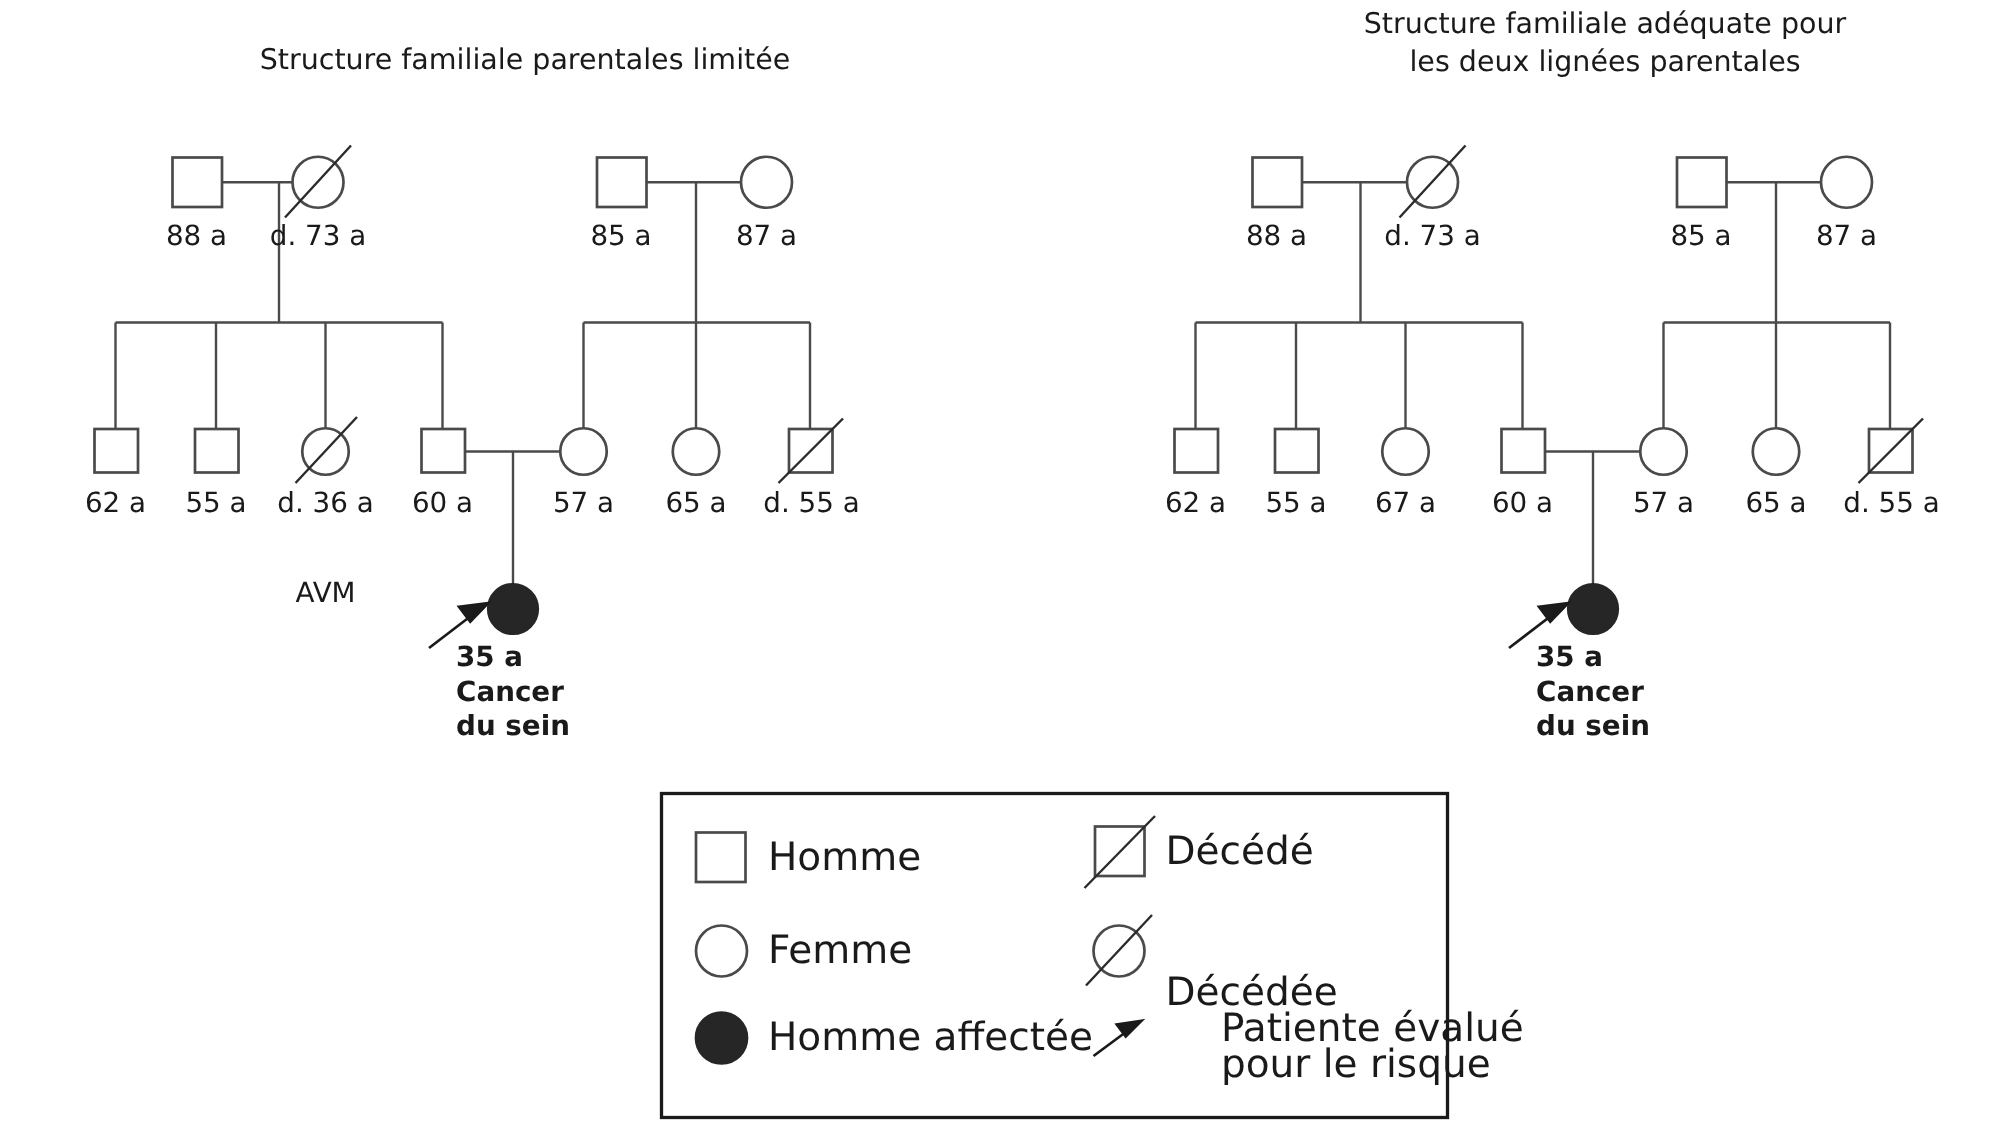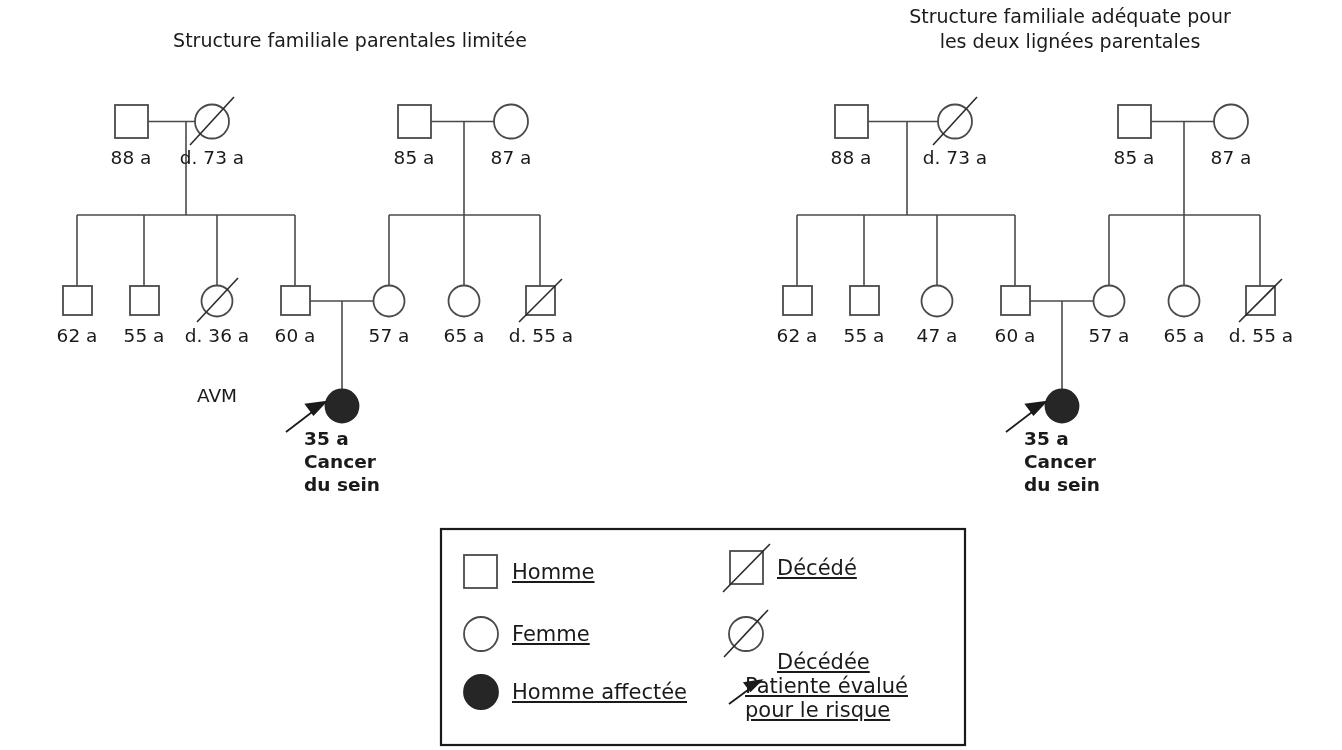--- a/index.html
+++ b/index.html
@@ -43,25 +43,24 @@
     line-height: 23px;
     color: #1a1a1a;
     text-align: left;
     white-space: nowrap;
     transform: translateX(-50%);
   }
   .lbl.multi { white-space: pre-line; font-weight: bold; }
 
   .legend-text {
     position: absolute;
-    font-size: 21px;
+    font-size: 26px;
     line-height: 24px;
     color: #1a1a1a;
     white-space: pre-line;
-    text-decoration: underline;
   }
 </style>
 </head>
 <body>
 
 <div id="root">
 
   <svg class="canvas" viewBox="0 0 1342 750">
     <defs>
       <style>
@@ -224,32 +223,32 @@
 Cancer
 du sein</div>
 
   <div class="lbl" style="left:851px;  top:146px;">88 a</div>
   <div class="lbl" style="left:955px;  top:146px;">d. 73 a</div>
   <div class="lbl" style="left:1134px; top:146px;">85 a</div>
   <div class="lbl" style="left:1231px; top:146px;">87 a</div>
 
   <div class="lbl" style="left:797px;  top:324px;">62 a</div>
   <div class="lbl" style="left:864px;  top:324px;">55 a</div>
-  <div class="lbl" style="left:937px;  top:324px;">47 a</div>
+  <div class="lbl" style="left:937px;  top:324px;">67 a</div>
   <div class="lbl" style="left:1015px; top:324px;">60 a</div>
   <div class="lbl" style="left:1109px; top:324px;">57 a</div>
   <div class="lbl" style="left:1184px; top:324px;">65 a</div>
   <div class="lbl" style="left:1261px; top:324px;">d. 55 a</div>
 
   <div class="lbl multi" style="left:1062px; top:427px;">35 a
 Cancer
 du sein</div>
 
   <div class="legend-text" style="left:512px; top:560px;">Homme</div>
   <div class="legend-text" style="left:512px; top:622px;">Femme</div>
   <div class="legend-text" style="left:512px; top:680px;">Homme affectée</div>
 
   <div class="legend-text" style="left:777px; top:556px;">Décédé</div>
   <div class="legend-text" style="left:777px; top:650px;">Décédée</div>
-  <div class="legend-text" style="left:745px; top:674px;">Patiente évalué
+  <div class="legend-text" style="left:814px; top:674px;">Patiente évalué
 pour le risque</div>
 
 </div>
 
 </body></html>

